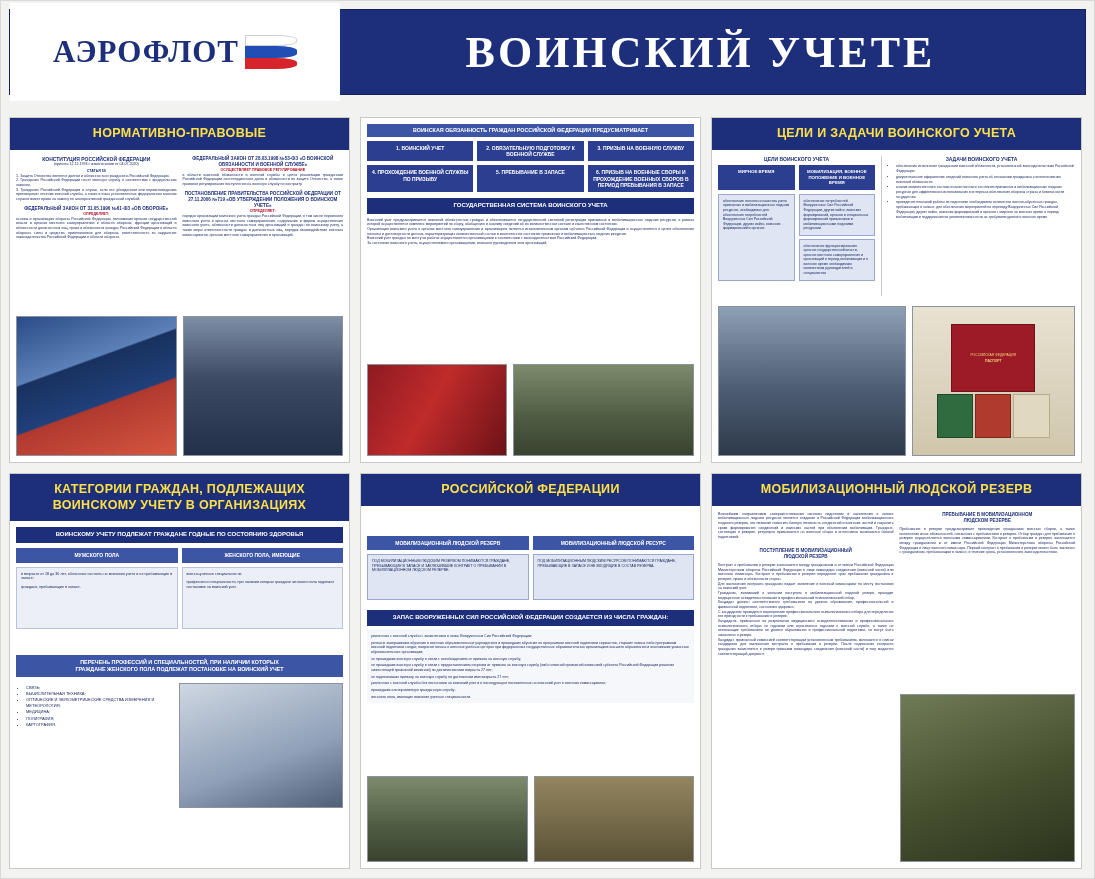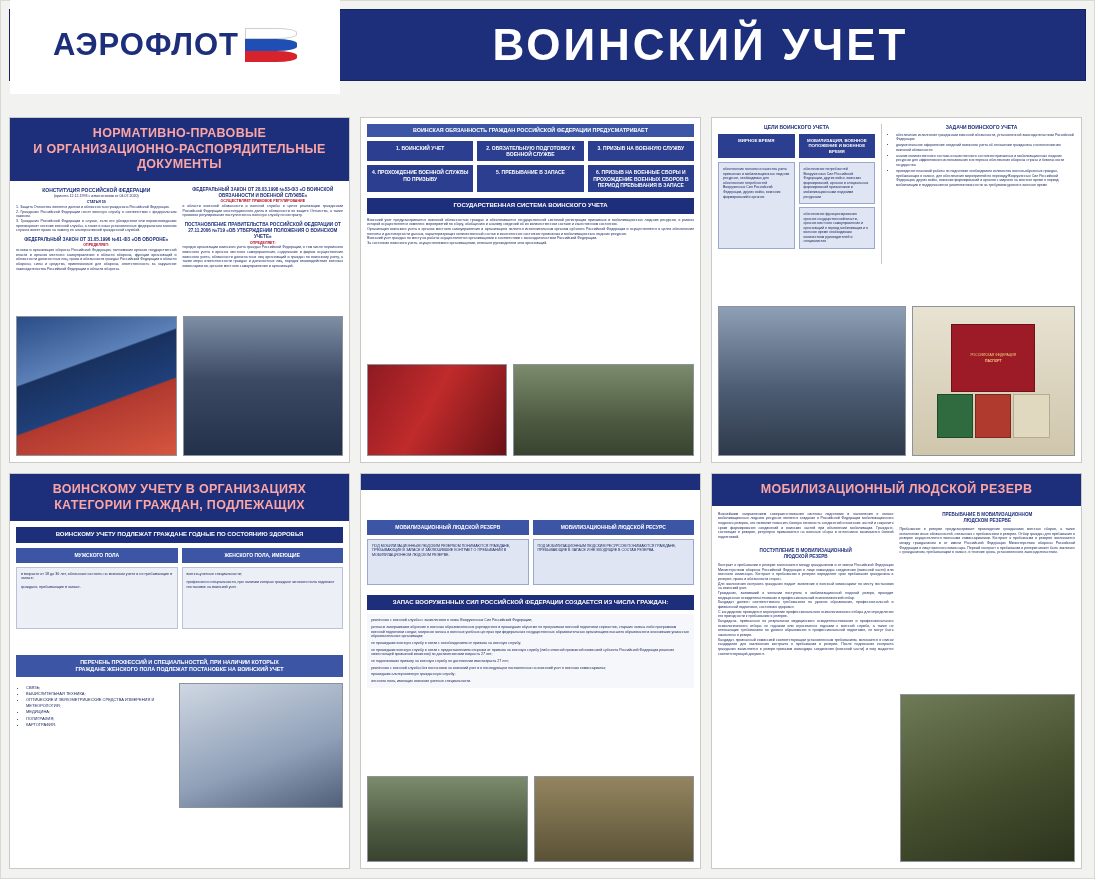--- a/index.html
+++ b/index.html
@@ -12,24 +12,24 @@
     overflow:hidden;
   }
   .board {
     position:relative;
     width:1095px; height:879px;
     background:#f2f2f0;
     border:1px solid #d8d8d4;
   }
   
   .header {
-    position:absolute; left:8px; top:8px; right:8px; height:72px;
+    position:absolute; left:8px; top:8px; right:8px; height:86px;
     background:#1d2f7a;
     border:1px solid #16245e;
-    display:flex; align-items:center;
+    display:flex; align-items:center;font-family:Liberation Serif, serif;
   }
   .logo-box {
     width:330px; height:98px;
     background:#ffffff;
     display:flex; align-items:center; justify-content:center;
     gap:6px;
   }
   .logo-text {
     font-weight:bold; font-size:31px; letter-spacing:1px;
     color:#1d2f7a;
@@ -54,21 +54,21 @@
     gap:10px;
   }
   .panel {
     background:#ffffff;
     border:1px solid #c9c9c6;
     display:flex; flex-direction:column;
     overflow:hidden;
   }
   .panel-head {
     background:#1d2f7a;
-    color:#fca5a5;
+    color:#fde047;
     font-weight:bold;
     text-align:center;
     padding:8px 6px;
     font-size:12.5px;
     line-height:1.25;
     letter-spacing:.3px;
     text-transform:uppercase;
   }
   .panel-body {
     flex:1;
@@ -133,29 +133,28 @@
 
   <div class="header">
     <div class="logo-box">
       <span class="logo-text">АЭРОФЛОТ</span>
       <span class="logo-flag">
           <i></i>
           <i></i>
           <i></i>
         </span>
     </div>
-    <div class="header-title">ВОИНСКИЙ УЧЕТ</div>
+    <div class="header-title">ВОИНСКИЙ УЧЕТЕ</div>
   </div>
 
   <div class="grid">
 
     <div class="panel">
       <div class="panel-head">
         <div>НОРМАТИВНО-ПРАВОВЫЕ</div>
-        <div>И ОРГАНИЗАЦИОННО-РАСПОРЯДИТЕЛЬНЫЕ ДОКУМЕНТЫ</div>
       </div>
       <div class="panel-body">
         <div class="cols2" style="height:165px;">
           <div class="col">
             <div class="tiny ctr blue-title" style="font-size:5px">КОНСТИТУЦИЯ РОССИЙСКОЙ ФЕДЕРАЦИИ</div>
             <div class="micro ctr">(принята 12.12.1993 с изменениями от 04.07.2020)</div>
             <div class="micro ctr blue-title" style="margin-top:2px">СТАТЬЯ 59</div>
             <div class="micro" style="white-space:pre-line">1. Защита Отечества является долгом и обязанностью гражданина Российской Федерации.
 2. Гражданин Российской Федерации несет военную службу в соответствии с федеральным законом.
 3. Гражданин Российской Федерации в случае, если его убеждениям или вероисповеданию противоречит несение военной службы, а также в иных установленных федеральным законом случаях имеет право на замену ее альтернативной гражданской службой.</div>
@@ -196,20 +195,21 @@
 Воинский учет граждан по месту их работы осуществляется организациями в соответствии с законодательством Российской Федерации.
 За состояние воинского учета, осуществляемого организациями, отвечают руководители этих организаций.</div>
         <div class="cols2" style="position:absolute;left:6px;right:6px;bottom:6px;height:92px;">
           <div class="photo ph-oath" style="flex:1"></div>
           <div class="photo ph-soldiers" style="flex:1.3"></div>
         </div>
       </div>
     </div>
 
     <div class="panel">
+      <div class="panel-head">ЦЕЛИ И ЗАДАЧИ ВОИНСКОГО УЧЕТА</div>
       <div class="panel-body">
         <div class="cols2" style="height:140px;">
           <div class="col" style="flex:1.05">
             <div class="tiny ctr blue-title" style="font-size:5px">ЦЕЛИ ВОИНСКОГО УЧЕТА</div>
             <div class="grid2" style="margin-top:3px">
               <div class="box-blue" style="font-size:4.4px">МИРНОЕ ВРЕМЯ</div>
               <div class="box-blue" style="font-size:4.4px">МОБИЛИЗАЦИЯ, ВОЕННОЕ ПОЛОЖЕНИЕ И ВОЕННОЕ ВРЕМЯ</div>
               <div class="box-lightblue" style="font-size:3.5px">обеспечение полноты и качества учета призывных и мобилизационных людских ресурсов, необходимых для обеспечения потребностей Вооруженных Сил Российской Федерации, других войск, воинских формирований и органов</div>
               <div>
                 <div class="box-lightblue" style="font-size:3.5px">обеспечение потребностей Вооруженных Сил Российской Федерации, других войск, воинских формирований, органов и специальных формирований призывными и мобилизационными людскими ресурсами</div>
@@ -240,22 +240,22 @@
               <div style="flex:1;background:#b03a2e;border:1px solid #7e271e"></div>
               <div style="flex:1;background:#e0d8bf;border:1px solid #b5ab8d"></div>
             </div>
           </div>
         </div>
       </div>
     </div>
 
     <div class="panel">
       <div class="panel-head">
+        <div>КАТЕГОРИИ ГРАЖДАН, ПОДЛЕЖАЩИХ</div>
         <div>ВОИНСКОМУ УЧЕТУ В ОРГАНИЗАЦИЯХ</div>
-        <div>КАТЕГОРИИ ГРАЖДАН, ПОДЛЕЖАЩИХ</div>
       </div>
       <div class="panel-body">
         <div class="bar-blue">ВОИНСКОМУ УЧЕТУ ПОДЛЕЖАТ ГРАЖДАНЕ ГОДНЫЕ ПО СОСТОЯНИЮ ЗДОРОВЬЯ</div>
         <div class="grid2" style="margin-top:5px">
           <div class="bar-mid">МУЖСКОГО ПОЛА</div>
           <div class="bar-mid">ЖЕНСКОГО ПОЛА, ИМЕЮЩИЕ</div>
           <div class="box-gray" style="min-height:62px">
             <div style="font-size:3.7px;margin-bottom:4px">в возрасте от 18 до 30 лет, обязанные состоять на воинском учете и не пребывающие в запасе;</div>
             <div style="font-size:3.7px">граждане, пребывающие в запасе.</div>
           </div>
@@ -277,20 +277,21 @@
             <li>ПОЛИГРАФИЯ;</li>
             <li>КАРТОГРАФИЯ.</li>
           </ul>
           <div class="photo ph-medic" style="flex:1.1"></div>
         </div>
       </div>
     </div>
 
     <div class="panel">
       <div class="panel-head">
+        <div>РОССИЙСКОЙ ФЕДЕРАЦИИ</div>
       </div>
       <div class="panel-body">
         <div class="grid2" style="margin-top:24px">
           <div class="bar-mid">МОБИЛИЗАЦИОННЫЙ ЛЮДСКОЙ РЕЗЕРВ</div>
           <div class="bar-mid">МОБИЛИЗАЦИОННЫЙ ЛЮДСКОЙ РЕСУРС</div>
           <div class="box-lightblue" style="min-height:46px;font-size:3.6px">ПОД МОБИЛИЗАЦИОННЫМ ЛЮДСКИМ РЕЗЕРВОМ ПОНИМАЮТСЯ ГРАЖДАНЕ, ПРЕБЫВАЮЩИЕ В ЗАПАСЕ И ЗАКЛЮЧИВШИЕ КОНТРАКТ О ПРЕБЫВАНИИ В МОБИЛИЗАЦИОННОМ ЛЮДСКОМ РЕЗЕРВЕ.</div>
           <div class="box-lightblue" style="min-height:46px;font-size:3.6px">ПОД МОБИЛИЗАЦИОННЫМ ЛЮДСКИМ РЕСУРСОМ ПОНИМАЮТСЯ ГРАЖДАНЕ, ПРЕБЫВАЮЩИЕ В ЗАПАСЕ И НЕ ВХОДЯЩИЕ В СОСТАВ РЕЗЕРВА.</div>
         </div>
         <div class="bar-blue" style="margin-top:10px">ЗАПАС ВООРУЖЕННЫХ СИЛ РОССИЙСКОЙ ФЕДЕРАЦИИ СОЗДАЕТСЯ ИЗ ЧИСЛА ГРАЖДАН:</div>
         <div class="box-gray" style="margin-top:4px;border:none;background:#f6f7fb">

